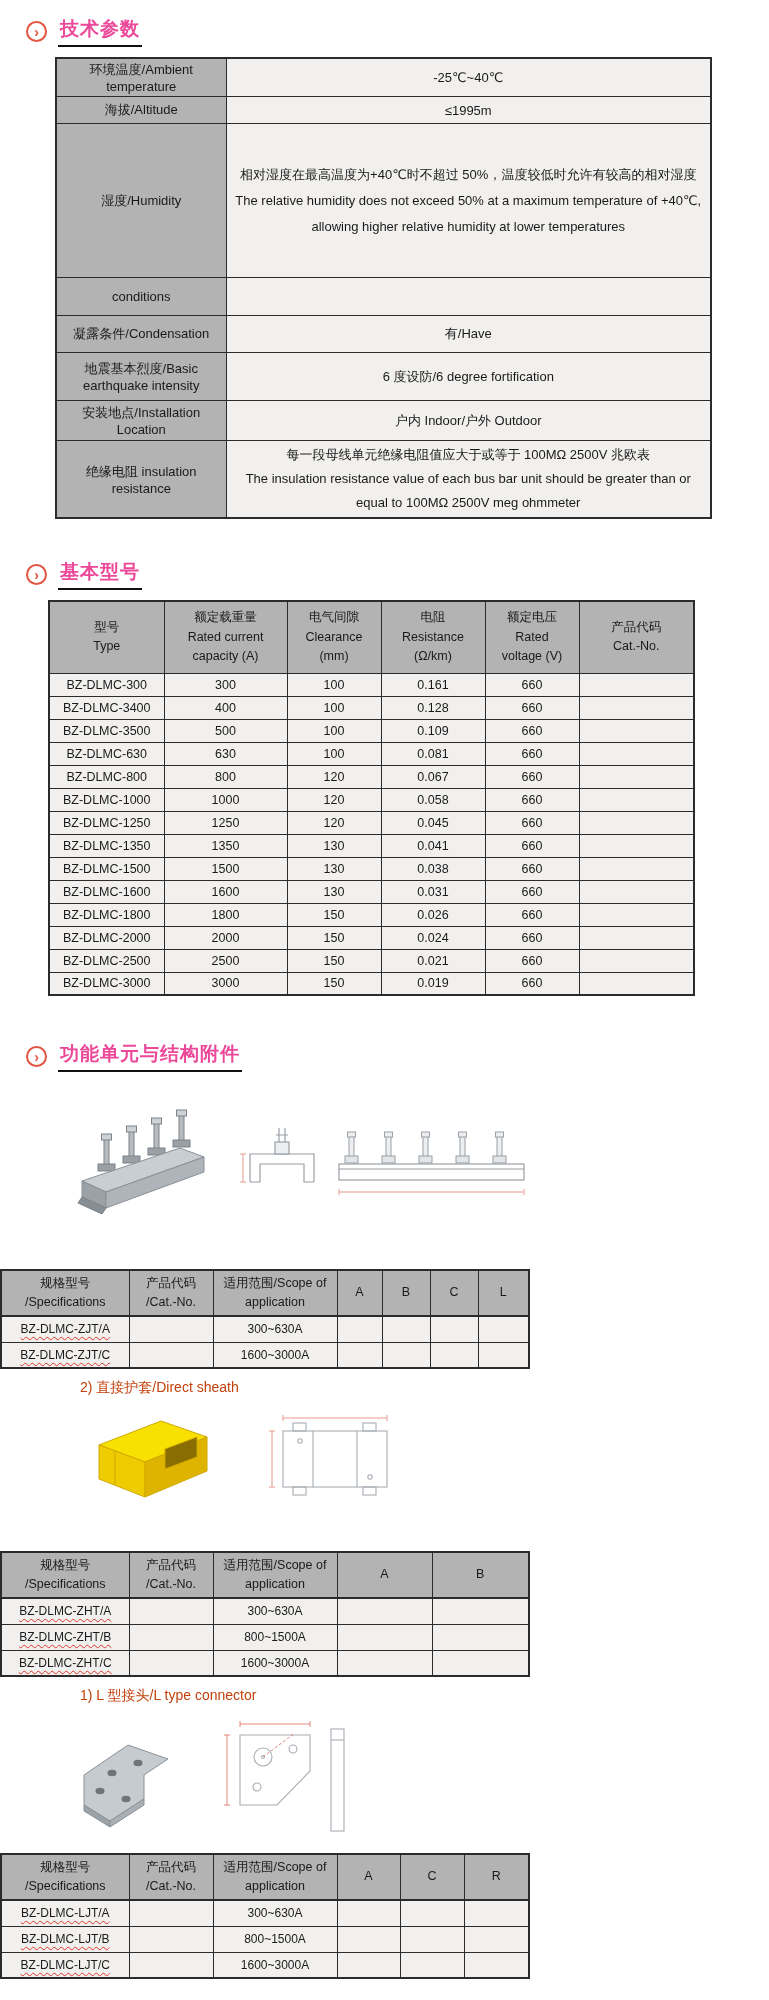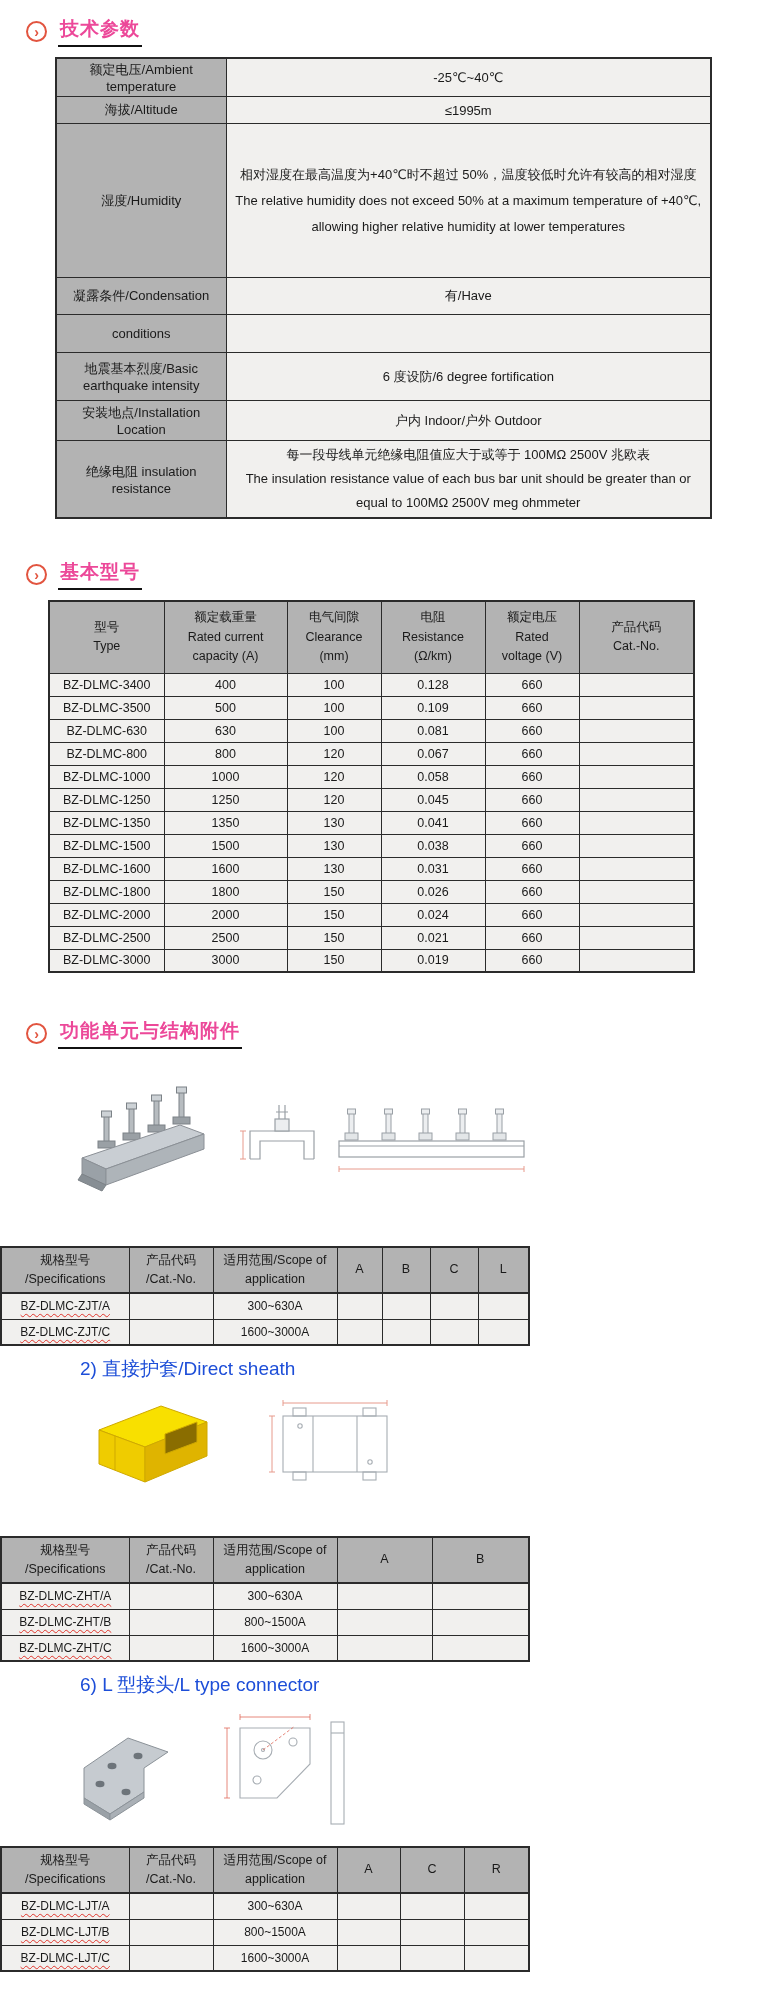--- a/index.html
+++ b/index.html
@@ -19,58 +19,58 @@
   .t1 .ml{line-height:2.0}
   .t2{width:645px;margin:10px 0 0 48px}
   .t2 thead th{height:72px}
   .t2 tbody td{height:23px;padding:1px 4px}
   .sub{width:528px;}
   .sub thead th{height:46px;border-bottom-width:2px}
   .sub tbody td{height:26px;padding:1px 4px;font-size:12px}
   .sq{text-decoration:underline;text-decoration-style:wavy;text-decoration-color:#e0342b;
       text-decoration-thickness:1px;text-underline-offset:3px}
   .fig-row{display:flex;align-items:flex-start}
-  .num-label{font-size:19px;color:#1d4ed8;margin:10px 16px 0 80px}
+  .num-label{font-size:14px;color:#c2410c;margin:10px 16px 0 80px}
 </style>
 </head>
 <body>
 
 <div class="section-head">
   <span class="marker">›</span>
   <span class="section-title">技术参数</span>
 </div>
 
 <table class="t1">
   <colgroup>
       <col style="width:170px">
       <col style="width:485px">
     </colgroup>
   <tbody>
       <tr style="height:27px">
-    <td class="hd">额定电压/Ambient temperature</td>
+    <td class="hd">环境温度/Ambient temperature</td>
     <td class="vl">-25℃~40℃</td>
   </tr>
   <tr style="height:27px">
     <td class="hd">海拔/Altitude</td>
     <td class="vl">≤1995m</td>
   </tr>
   <tr style="height:154px">
     <td class="hd">湿度/Humidity</td>
     <td class="vl ml">
       <div>相对湿度在最高温度为+40℃时不超过 50%，温度较低时允许有较高的相对湿度</div>
       <div>The relative humidity does not exceed 50% at a maximum temperature of +40℃, allowing higher relative humidity at lower temperatures</div>
     </td>
   </tr>
+  <tr style="height:38px">
+    <td class="hd">conditions</td>
+    <td class="vl"></td>
+  </tr>
   <tr style="height:37px">
     <td class="hd">凝露条件/Condensation</td>
     <td class="vl">有/Have</td>
-  </tr>
-  <tr style="height:38px">
-    <td class="hd">conditions</td>
-    <td class="vl"></td>
   </tr>
   <tr style="height:48px">
     <td class="hd">地震基本烈度/Basic earthquake intensity</td>
     <td class="vl">6 度设防/6 degree fortification</td>
   </tr>
   <tr style="height:40px">
     <td class="hd">安装地点/Installation Location</td>
     <td class="vl">户内 Indoor/户外 Outdoor</td>
   </tr>
   <tr style="height:72px">
@@ -112,20 +112,28 @@
 (Ω/km)</th>
         <th class="hd pre">额定电压
 Rated
 voltage (V)</th>
         <th class="hd pre">产品代码
 Cat.-No.</th>
       </tr>
   </thead>
   <tbody>
       <tr class="vl">
+      <td class="vl">BZ-DLMC-300</td>
+      <td class="vl">300</td>
+      <td class="vl">100</td>
+      <td class="vl">0.161</td>
+      <td class="vl">660</td>
+      <td class="vl"></td>
+    </tr>
+      <tr class="vl">
       <td class="vl">BZ-DLMC-3400</td>
       <td class="vl">400</td>
       <td class="vl">100</td>
       <td class="vl">0.128</td>
       <td class="vl">660</td>
       <td class="vl"></td>
     </tr>
       <tr class="vl">
       <td class="vl">BZ-DLMC-3500</td>
       <td class="vl">500</td>
@@ -423,21 +431,21 @@
       <tr>
       <td class="vl sq">BZ-DLMC-ZHT/C</td>
       <td class="vl"></td>
       <td class="vl">1600~3000A</td>
       <td class="vl"></td>
       <td class="vl"></td>
     </tr>
     </tbody>
 </table>
 
-<div class="num-label">6) L 型接头/L type connector</div>
+<div class="num-label">1) L 型接头/L type connector</div>
 
 <div class="fig-row" style="margin:8px 0 0 70px;gap:20px">
   <svg width="125" height="125" viewBox="0 0 125 125">
     <path d="M14 62 L58 32 L98 46 L74 62 L74 86 L40 108 L14 92 Z" fill="#c6cbd0" stroke="#8b9298" stroke-width="1"></path>
     <path d="M14 92 L40 108 L40 114 L14 98 Z" fill="#9aa1a7" stroke="#8b9298" stroke-width="1"></path>
     <path d="M40 108 L74 86 L74 92 L40 114 Z" fill="#aab0b6" stroke="#8b9298" stroke-width="1"></path>
     <ellipse cx="42" cy="60" rx="4.5" ry="3.2" fill="#6d747a"></ellipse>
     <ellipse cx="68" cy="50" rx="4.5" ry="3.2" fill="#6d747a"></ellipse>
     <ellipse cx="56" cy="86" rx="4.5" ry="3.2" fill="#6d747a"></ellipse>
     <ellipse cx="30" cy="78" rx="4.5" ry="3.2" fill="#6d747a"></ellipse>

